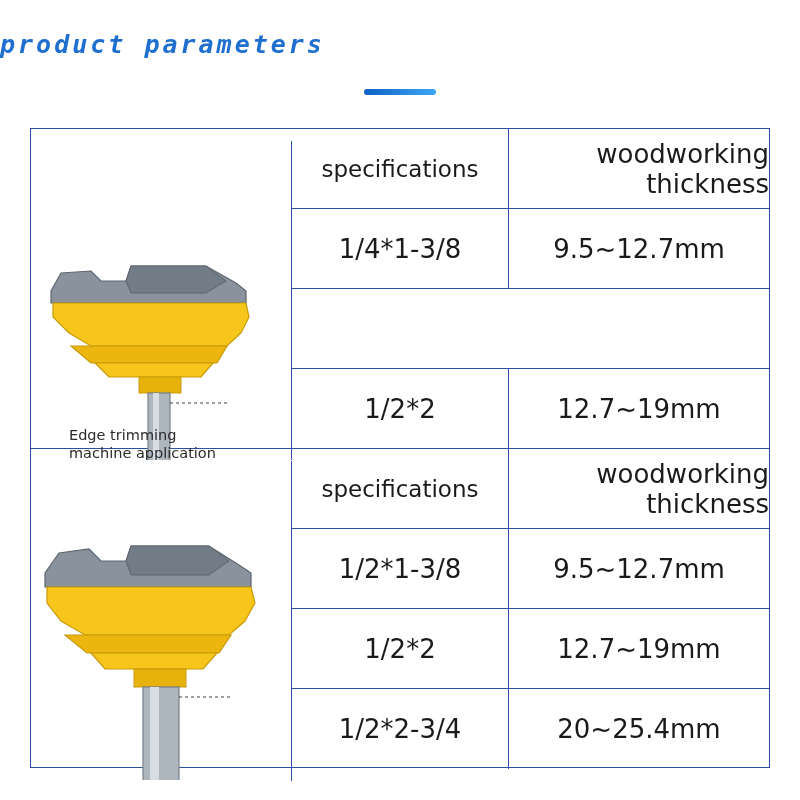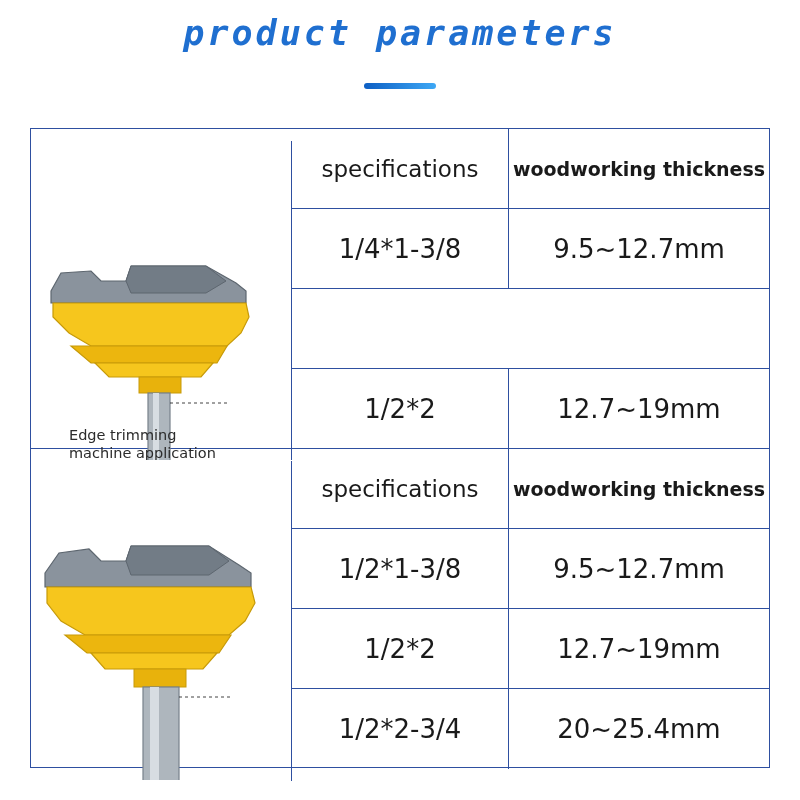--- a/index.html
+++ b/index.html
@@ -14,28 +14,27 @@
     position: relative;
     overflow: hidden;
   }
   .page {
     width: 800px;
     height: 800px;
     position: relative;
     box-sizing: border-box;
   }
   .title {
-    text-align: center;
     color: #1f6fd0;
     font-family: "DejaVu Sans Mono", monospace;
     font-weight: bold;
     font-style: italic;
-    font-size: 35px;
+    font-size: 25px;
     letter-spacing: 3px;
-    padding-top: 16px;
+    padding-top: 32px;
     line-height: 1;
   }
   .title-underline {
     width: 72px;
     height: 6px;
     border-radius: 3px;
     background: linear-gradient(90deg, #0d5fc4 0%, #3ea8f5 100%);
     margin: 32px auto 0 auto;
   }
 
@@ -94,21 +93,21 @@
   .cell.spec {
     width: 217px;
     border-right: 1px solid #2e4fa0;
     font-size: 26px;
   }
   .cell.thick {
     flex: 1;
     font-size: 26px;
   }
   .row.head .cell.spec { font-size: 23px; }
-  .row.head .cell.thick { font-size: 19px; font-weight: bold; }
+  .row.head .cell.thick { font-size: 26px; }
 
   
   .caption {
     position: absolute;
     color: #2b2b2b;
     font-size: 14.5px;
     line-height: 1.25;
     text-align: left;
     white-space: pre-line;
   }

